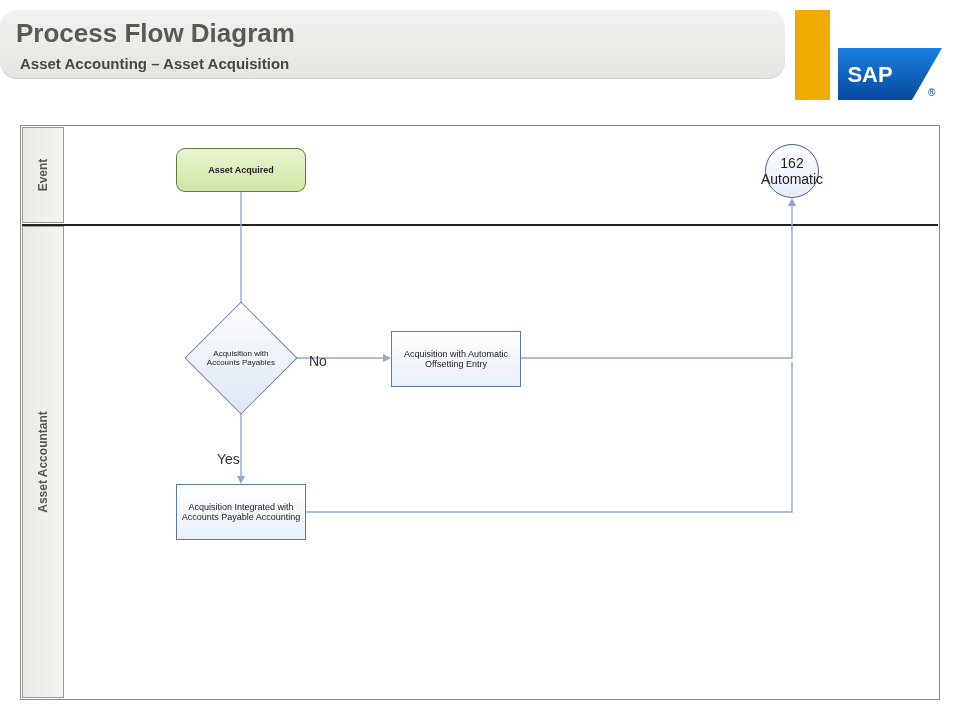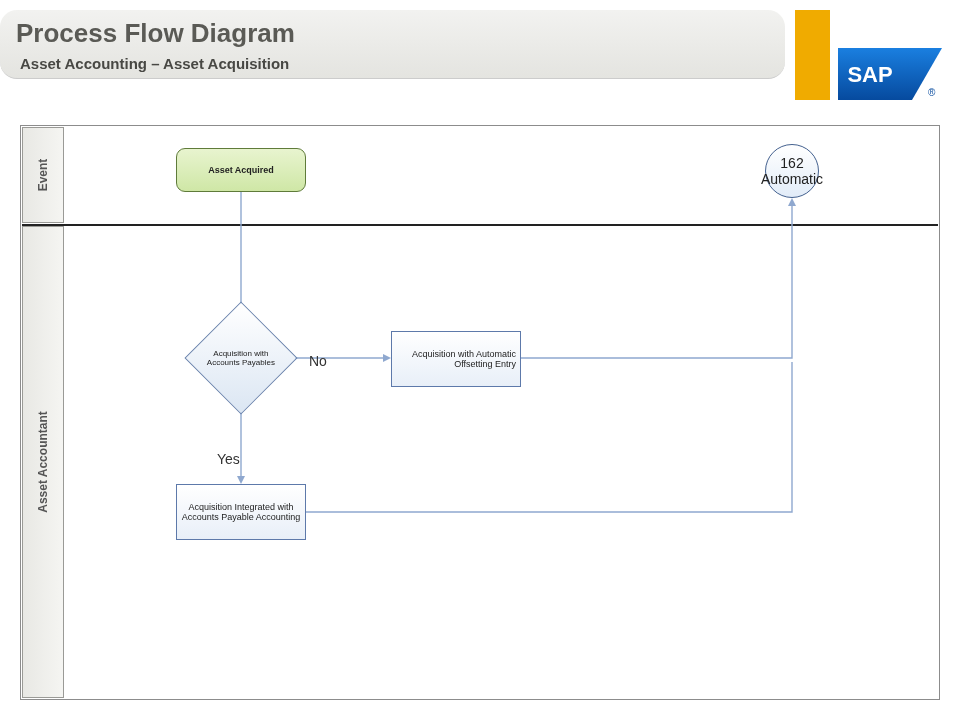--- a/index.html
+++ b/index.html
@@ -149,21 +149,21 @@
     display: inline-block;
     font-size: 8px;
     max-width: 70px;
   }
 
   .process-box {
     width: 130px; height: 56px;
     border: 1px solid #5d79aa;
     background: linear-gradient(#ffffff, #e8eff8);
   }
-  .proc-auto { left: 370px; top: 205px; text-align: right; }
+  .proc-auto { left: 370px; top: 205px; }
   .proc-ap   { left: 155px; top: 358px; }
 
   .edge-label {
     position: absolute;
     font-size: 14px;
     color: #333;
   }
   .lbl-no  { left: 288px; top: 227px; }
   .lbl-yes { left: 196px; top: 325px; }
 

